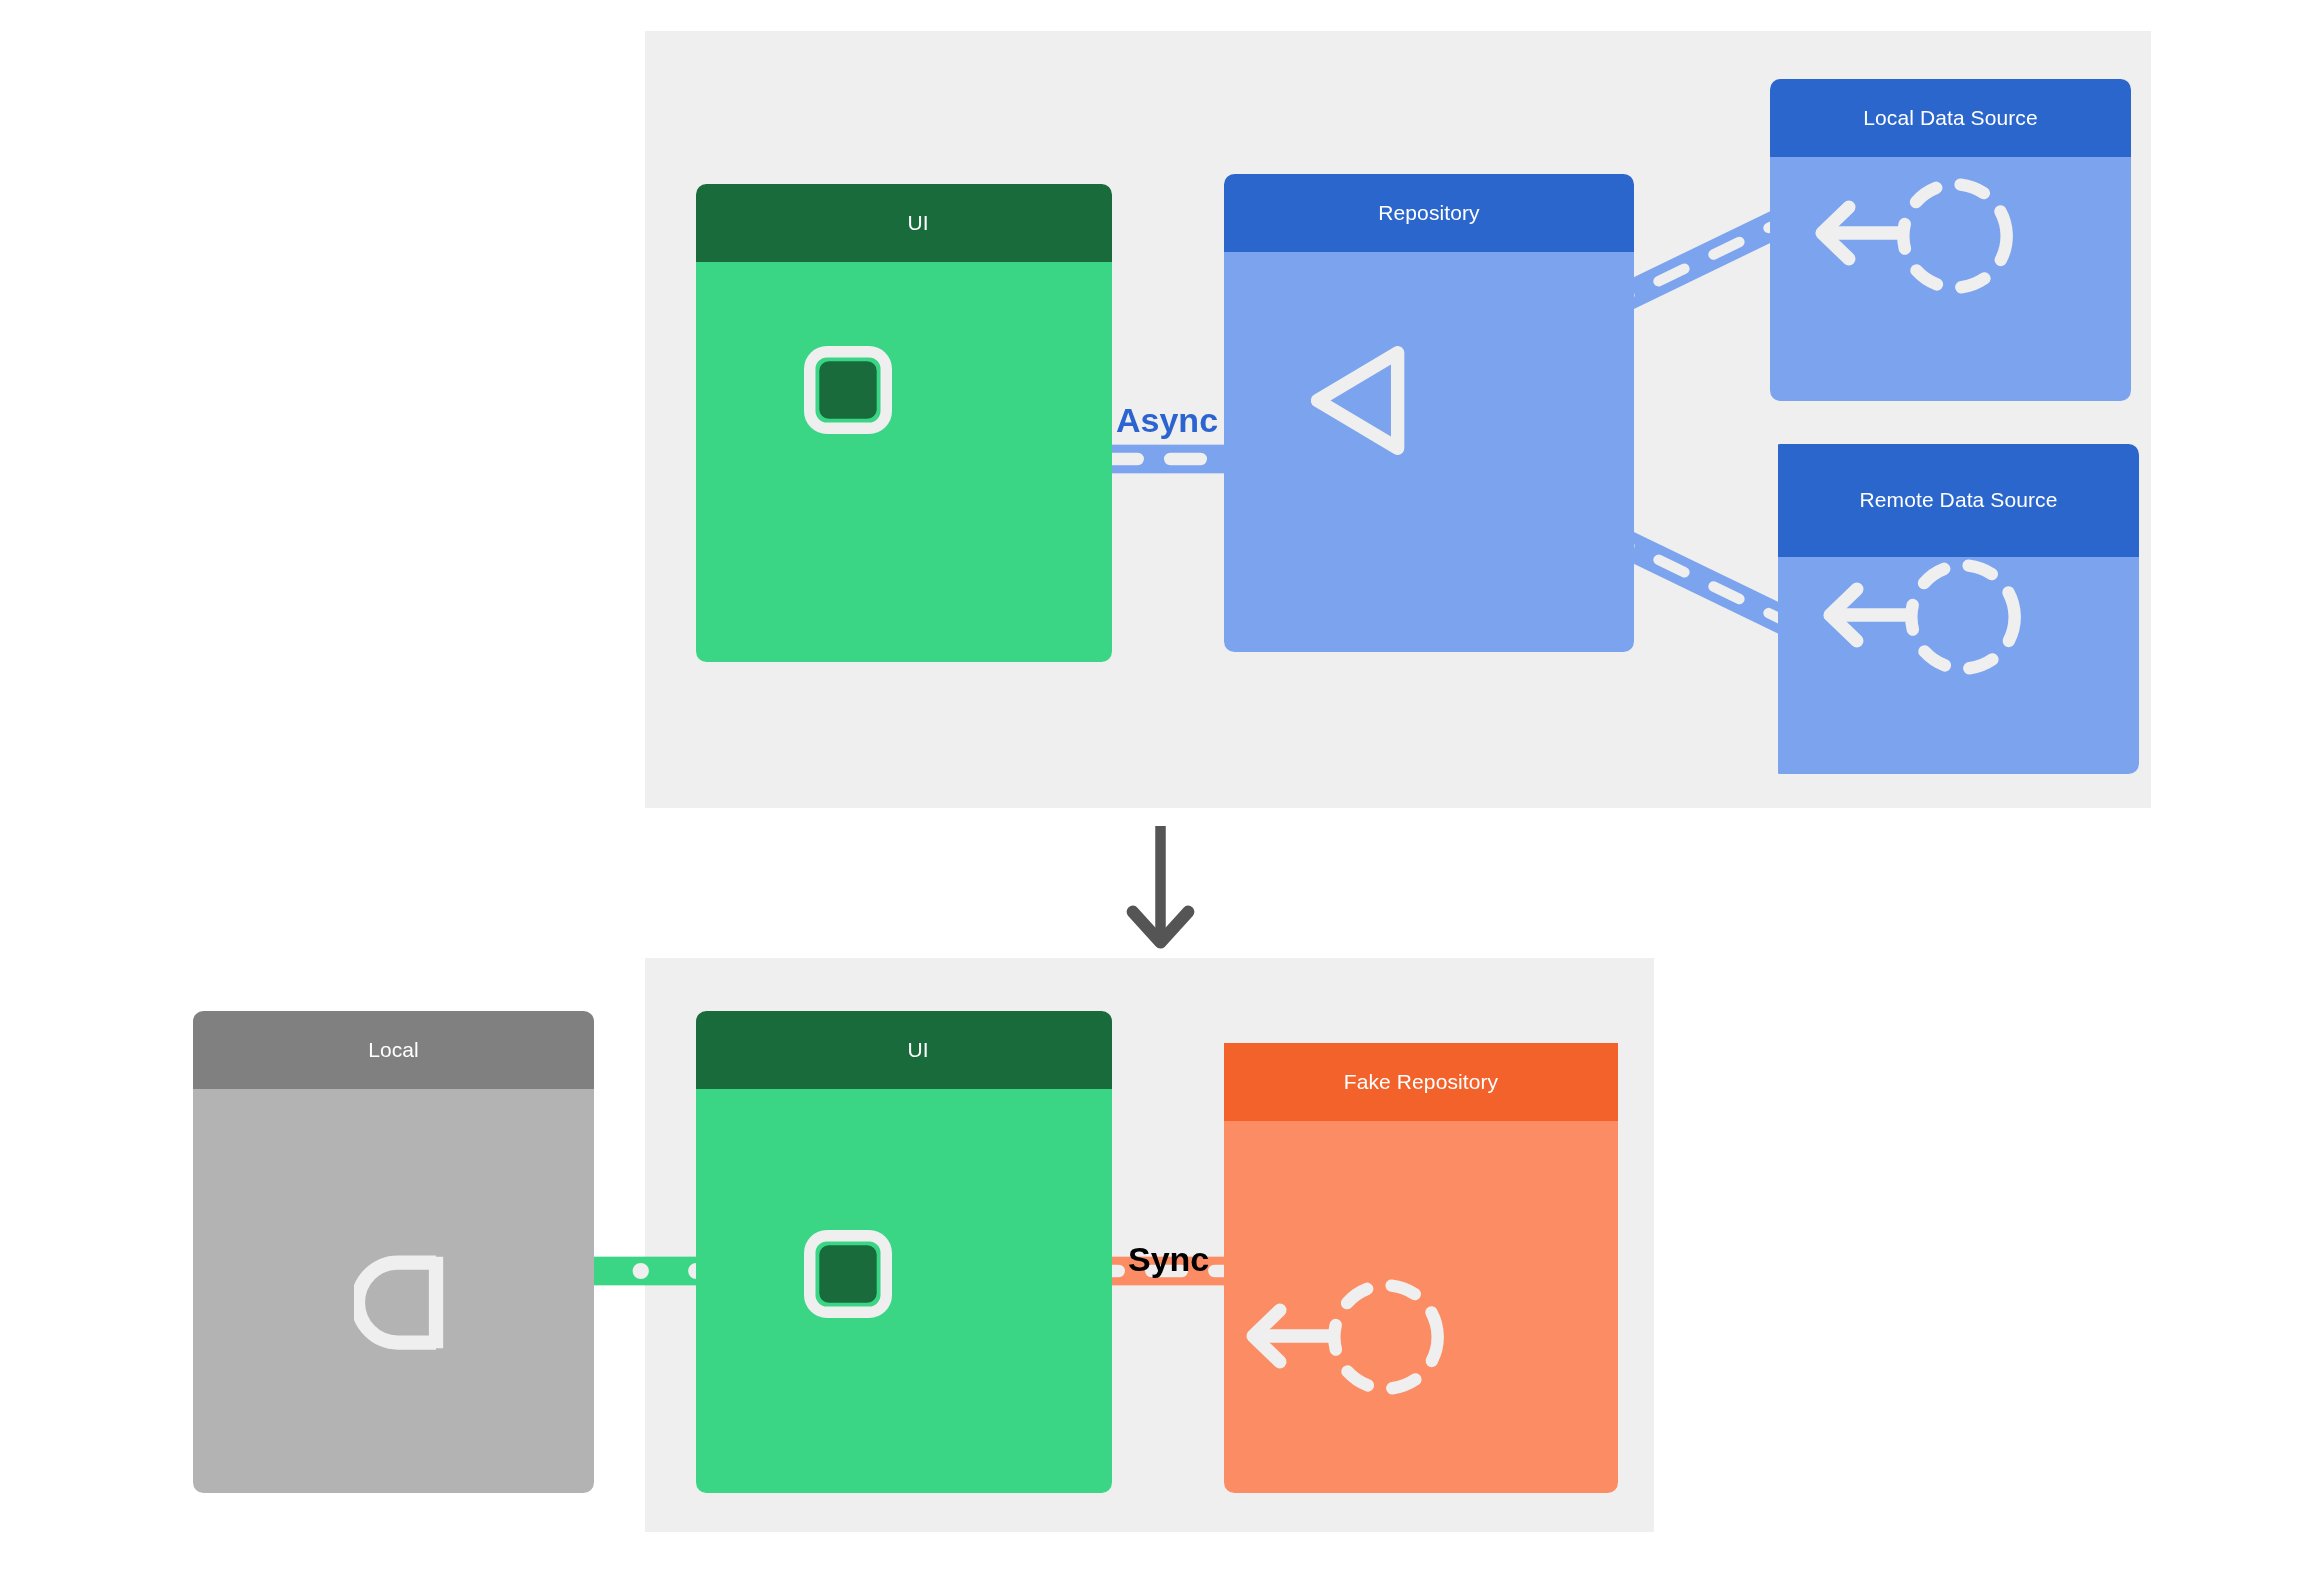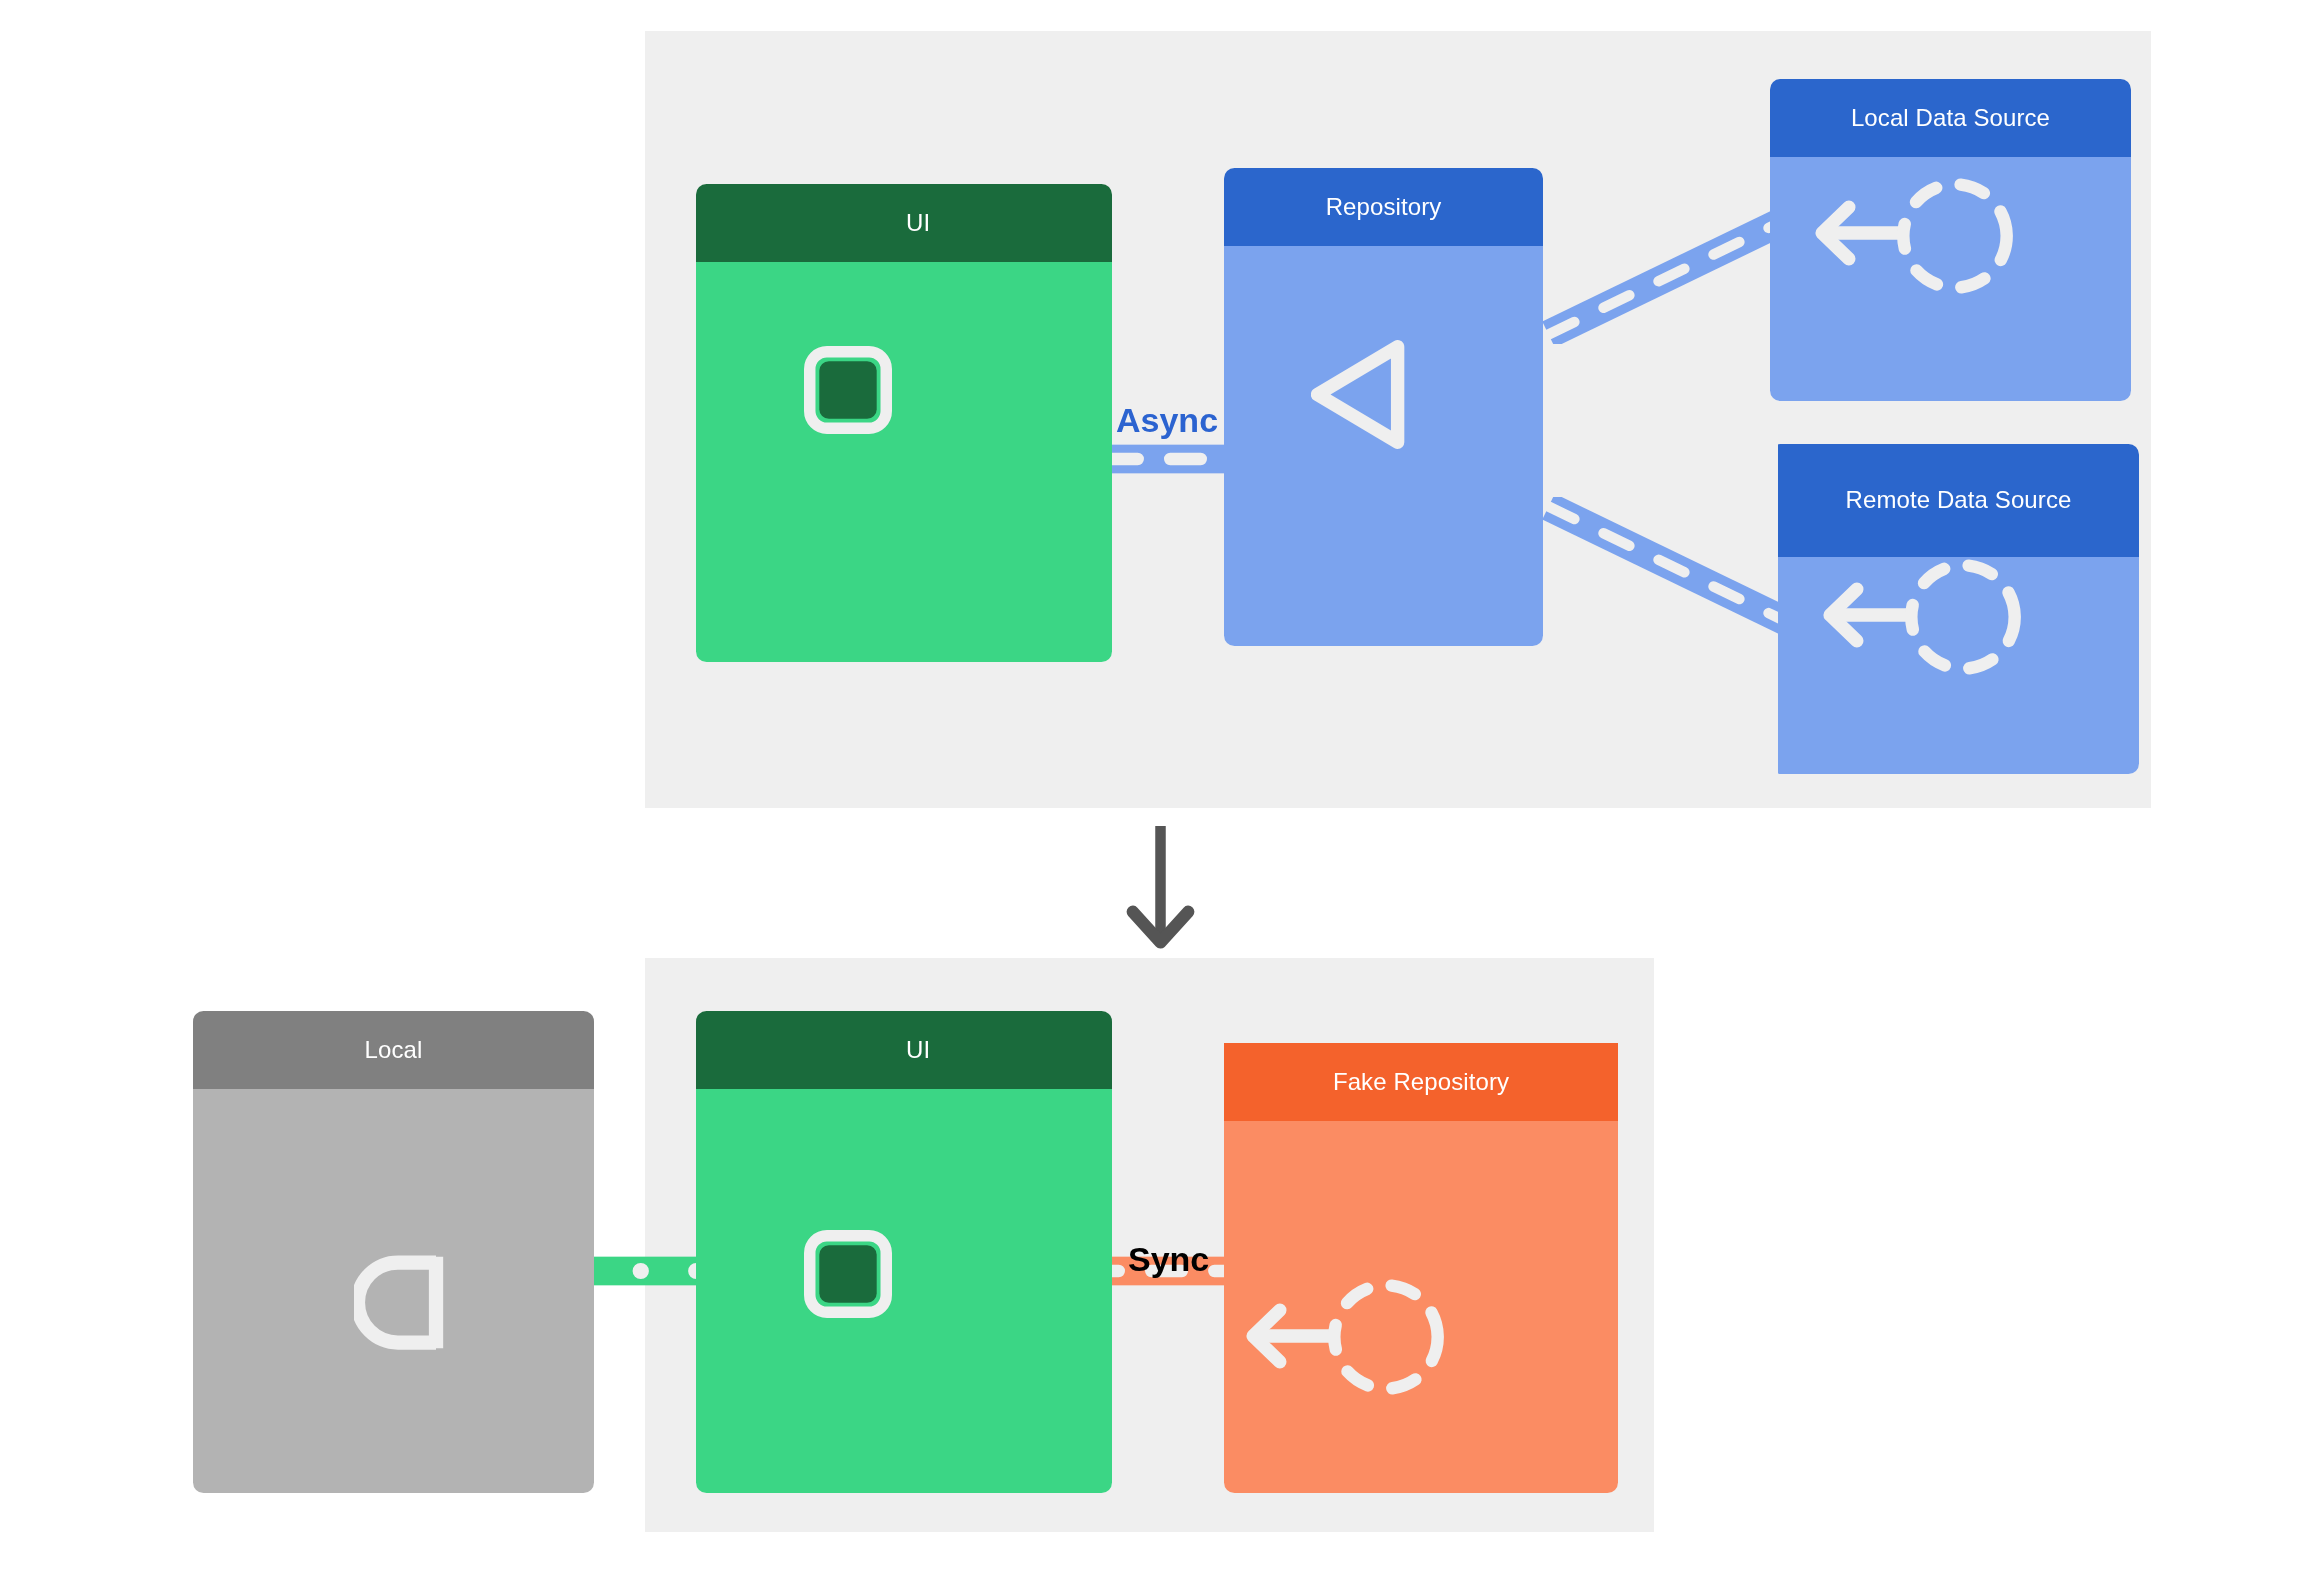--- a/index.html
+++ b/index.html
@@ -27,21 +27,21 @@
   
   .card{
     position:absolute;
     border-radius:10.5px;
     overflow:hidden;
     display:flex;
     flex-direction:column;
   }
   .card .hdr{
     color:#ffffff;
-    font-size:24px;
+    font-size:21px;
     line-height:1.18;
     text-align:center;
     display:flex;
     align-items:center;
     justify-content:center;
     flex:0 0 auto;
     padding:7.6px 5.7px;
     letter-spacing:0.1px;
   }
   .card .body{ flex:1 1 auto; position:relative; }
@@ -52,21 +52,21 @@
   .c-blue   .hdr{ background:#2b66cc; }
   .c-blue   .body{ background:#7ba3ee; }
   .c-orange .hdr{ background:#f4622c; }
   .c-orange .body{ background:#fb8c63; }
   .c-gray   .hdr{ background:#808080; }
   .c-gray   .body{ background:#b3b3b3; }
 
   
   #card-ui-prod     { left:696px;  top:184px;  width:416px; height:478px; }
   #card-ui-prod .hdr{ height:63px; }
-  #card-repo        { left:1224px; top:168px;  width:319px; height:478px; }
+  #card-repo        { left:1224px; top:174px;  width:410px; height:478px; }
   #card-repo .hdr   { height:63px; }
   #card-local       { left:1770px; top:79px;   width:361px; height:322px; }
   #card-local .hdr  { height:63px; }
   #card-remote      { left:1770px; top:444px;  width:361px; height:330px;padding-left:8px; }
   #card-remote .hdr { height:98px; }
 
   
   #card-test        { left:193px;  top:1011px; width:401px; height:482px; }
   #card-test .hdr   { height:63px; }
   #card-ui-test     { left:696px;  top:1011px; width:416px; height:482px; }

